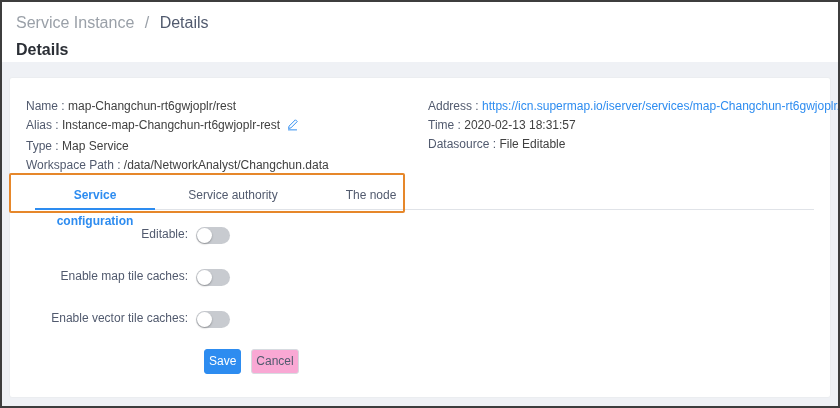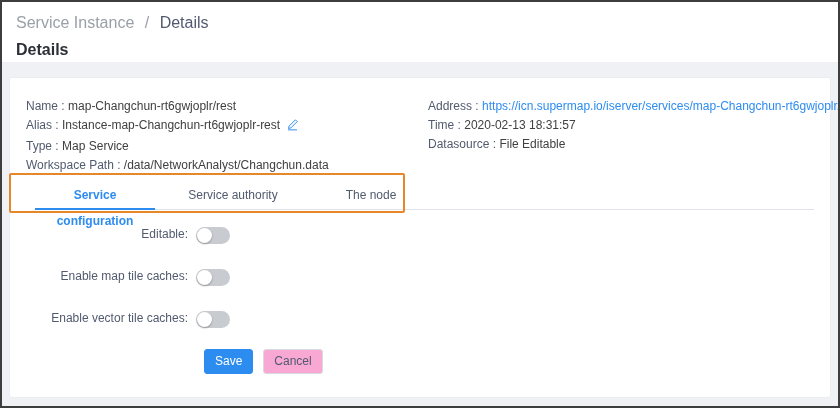--- a/index.html
+++ b/index.html
@@ -61,21 +61,21 @@
     background:#c8cbd0; border-radius:9px; cursor:pointer;
   }
   .toggle .knob {
     position:absolute; left:1px; top:1px; width:15px; height:15px;
     background:#fff; border-radius:50%;
     box-shadow:0 1px 2px rgba(0,0,0,0.3);
   }
   
   .button-row { display:flex; margin-left:178px; margin-top:-4px; }
   .btn {
-    height:25px; padding:0 10px; border-radius:3px; font-size:12px;
+    height:25px; padding:0 4px; border-radius:3px; font-size:12px;
     line-height:23px; cursor:pointer; text-align:center;
     border:1px solid transparent;
   }
   .btn-primary { background:#2d8cf0; border-color:#2d8cf0; color:#fff; }
   .btn-default { background:#f9a8d4; border-color:#d7dbe0; color:#515a6e; margin-left:10px; }
 </style>
 </head>
 <body>
 
 <div class="header">

